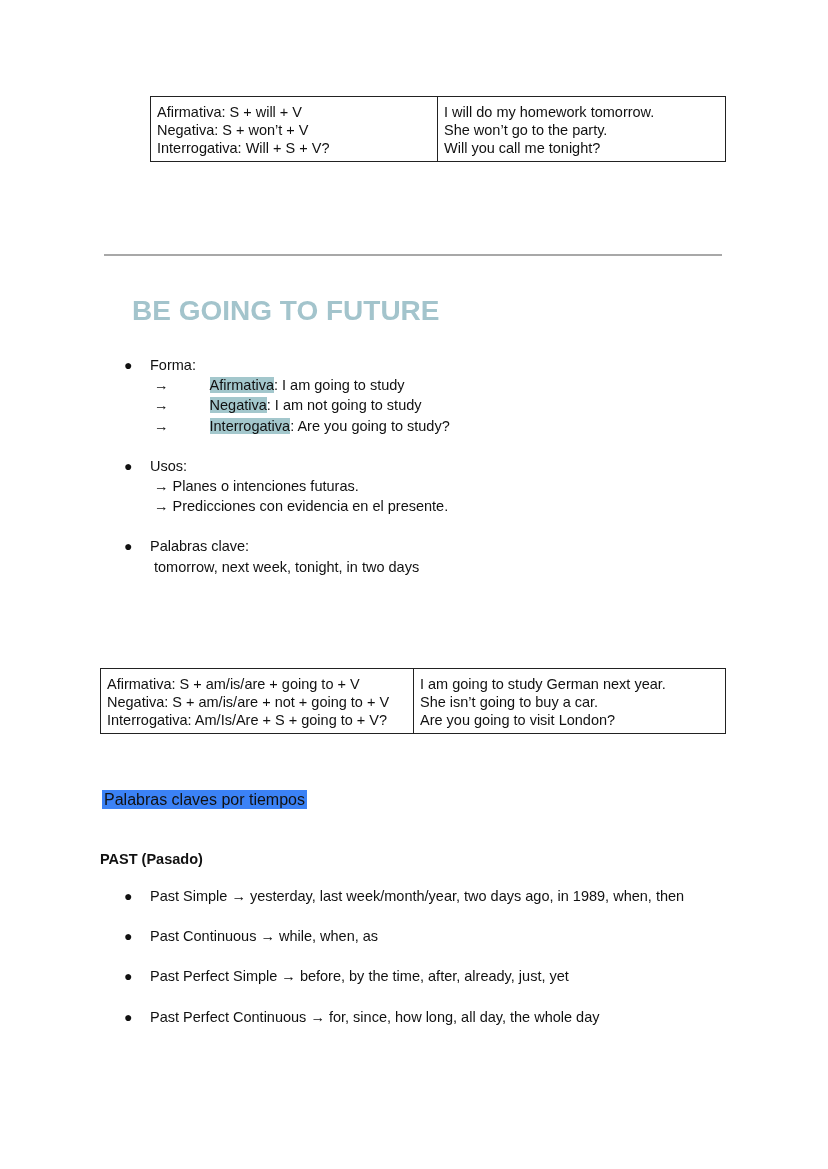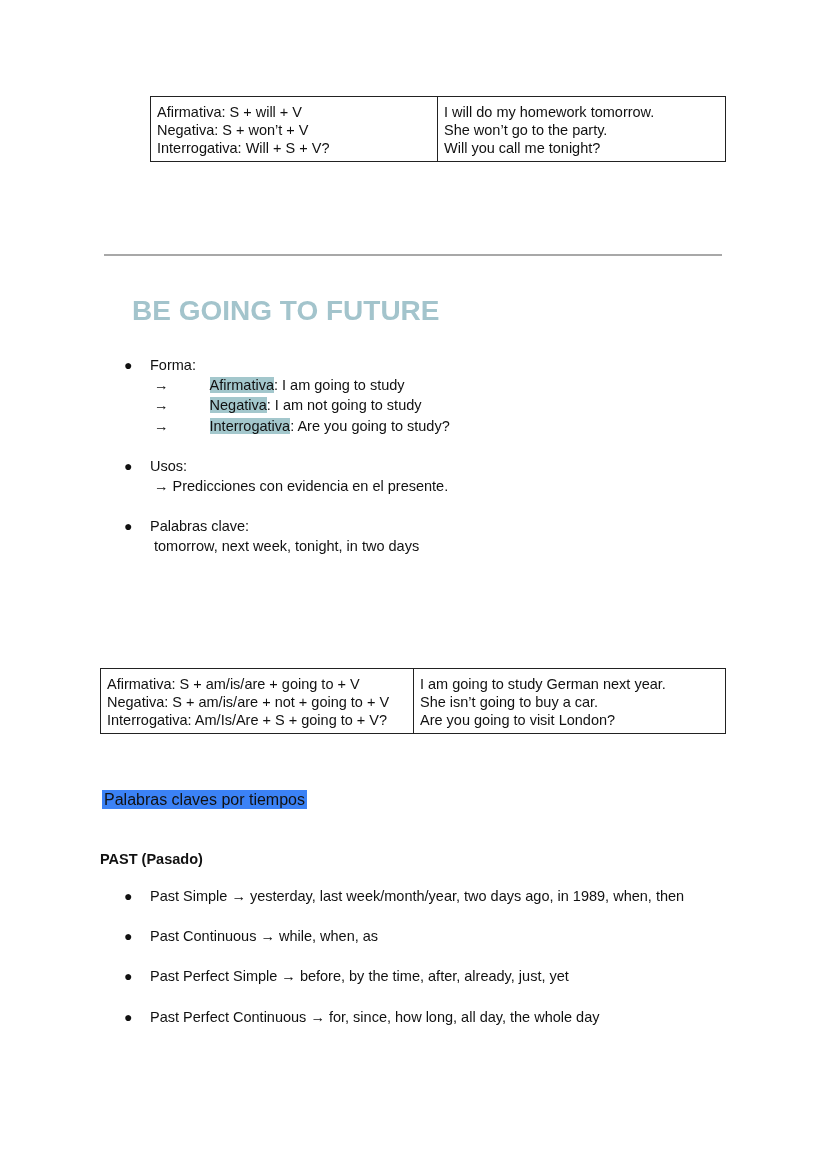--- a/index.html
+++ b/index.html
@@ -47,20 +47,21 @@
   <li>
     <span class="bullet">●</span>
     <span class="line">Forma:</span>
     <span class="sub line"><span>→</span> <span class="hl">Afirmativa</span><span>: I am going to study</span></span>
     <span class="sub line"><span>→</span> <span class="hl">Negativa</span><span>: I am not going to study</span></span>
     <span class="sub line"><span>→</span> <span class="hl">Interrogativa</span><span>: Are you going to study?</span></span>
   </li>
   <li style="margin-top:20px;">
     <span class="bullet">●</span>
     <span class="line">Usos:</span>
+    <span class="sub line">→ Planes o intenciones futuras.</span>
     <span class="sub line">→ Predicciones con evidencia en el presente.</span>
   </li>
   <li style="margin-top:20px;">
     <span class="bullet">●</span>
     <span class="line">Palabras clave:</span>
     <span class="sub line">tomorrow, next week, tonight, in two days</span>
   </li>
 </ul>
 
 <table class="grammar" style="left:100px; top:668px; width:626px;padding-left:11px;">

